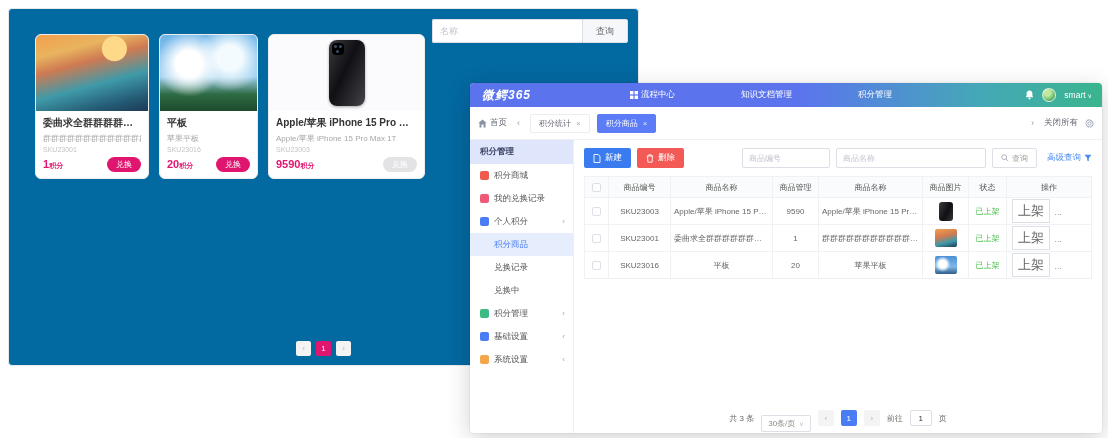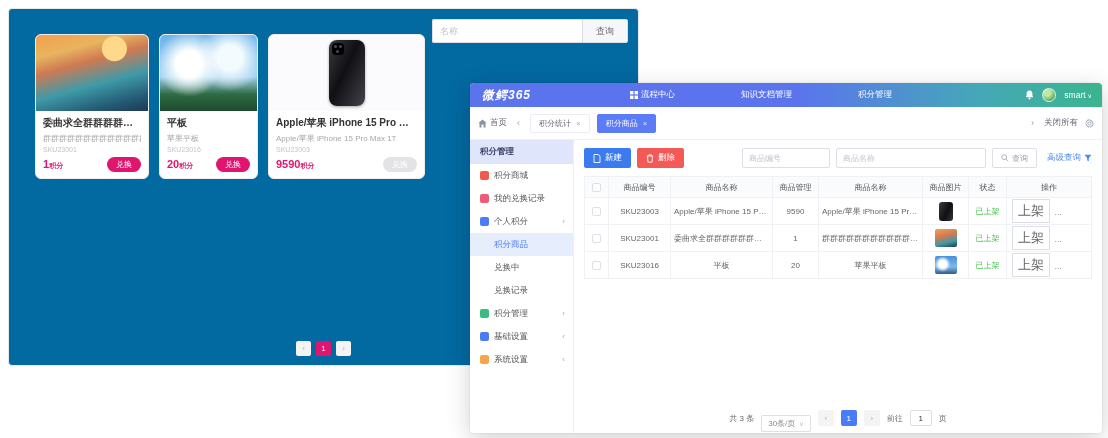--- a/index.html
+++ b/index.html
@@ -282,24 +282,24 @@
         </div>
         <div class="sb-item">
           <span class="sb-ico ico-blue"></span>
           <span>个人积分</span>
           <span class="chev">‹</span>
         </div>
         <div class="sb-item sb-sub active">
           <span>积分商品</span>
         </div>
         <div class="sb-item sb-sub">
+          <span>兑换记录</span>
+        </div>
+        <div class="sb-item sb-sub">
           <span>兑换中</span>
-        </div>
-        <div class="sb-item sb-sub">
-          <span>兑换记录</span>
         </div>
         <div class="sb-item">
           <span class="sb-ico ico-green"></span>
           <span>积分管理</span>
           <span class="chev">‹</span>
         </div>
         <div class="sb-item">
           <span class="sb-ico ico-blue"></span>
           <span>基础设置</span>
           <span class="chev">‹</span>

